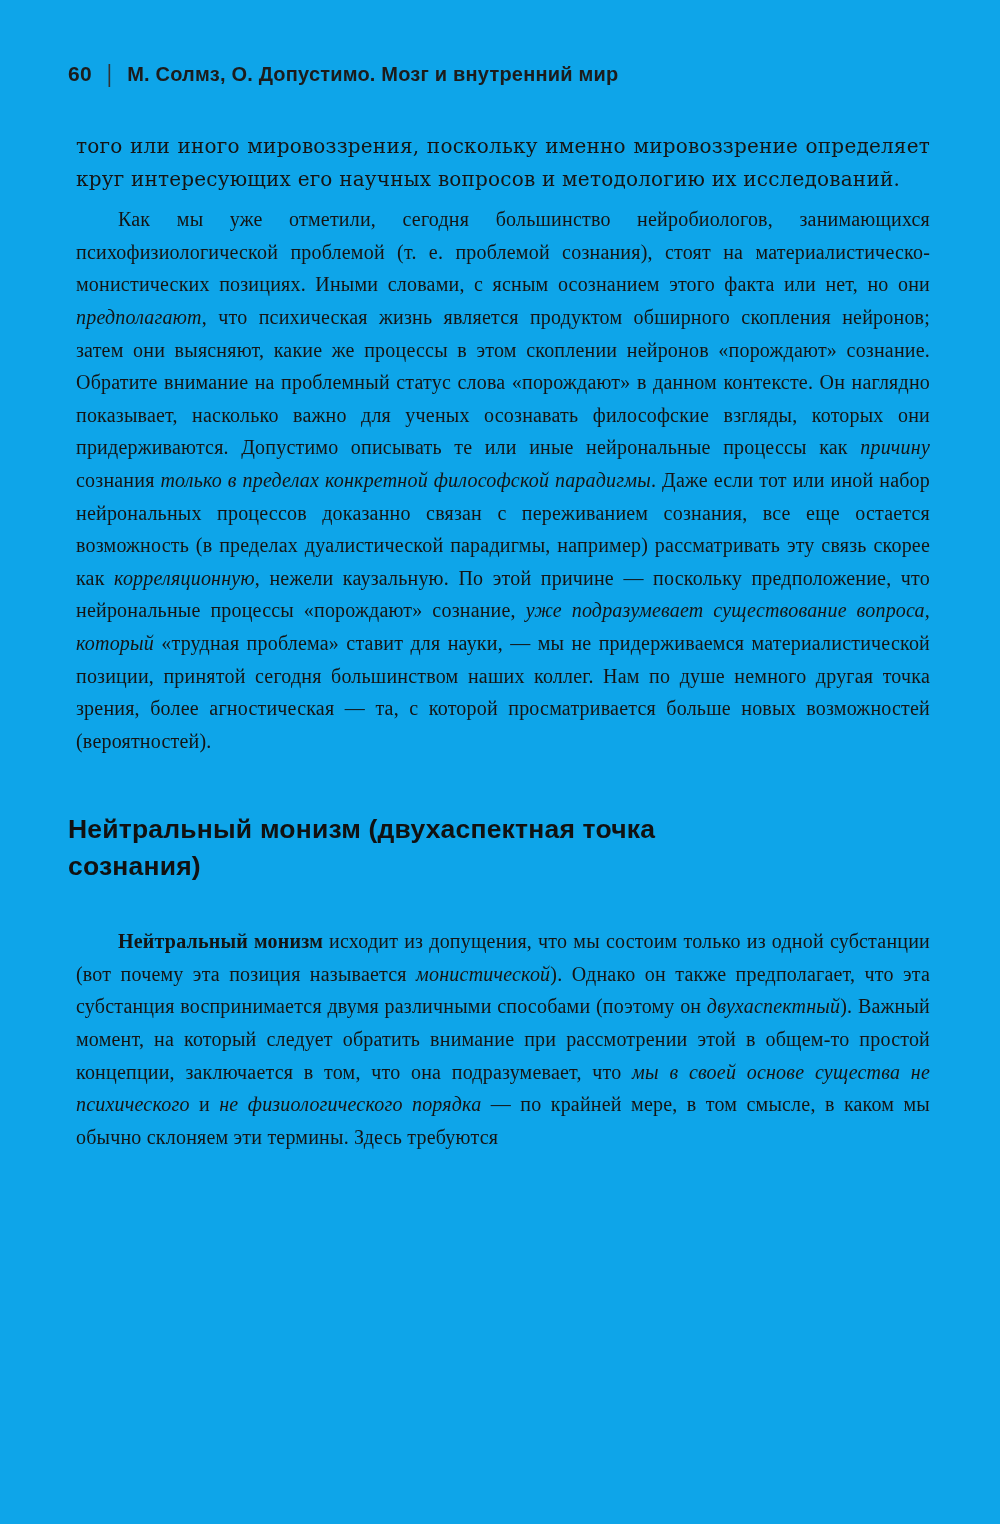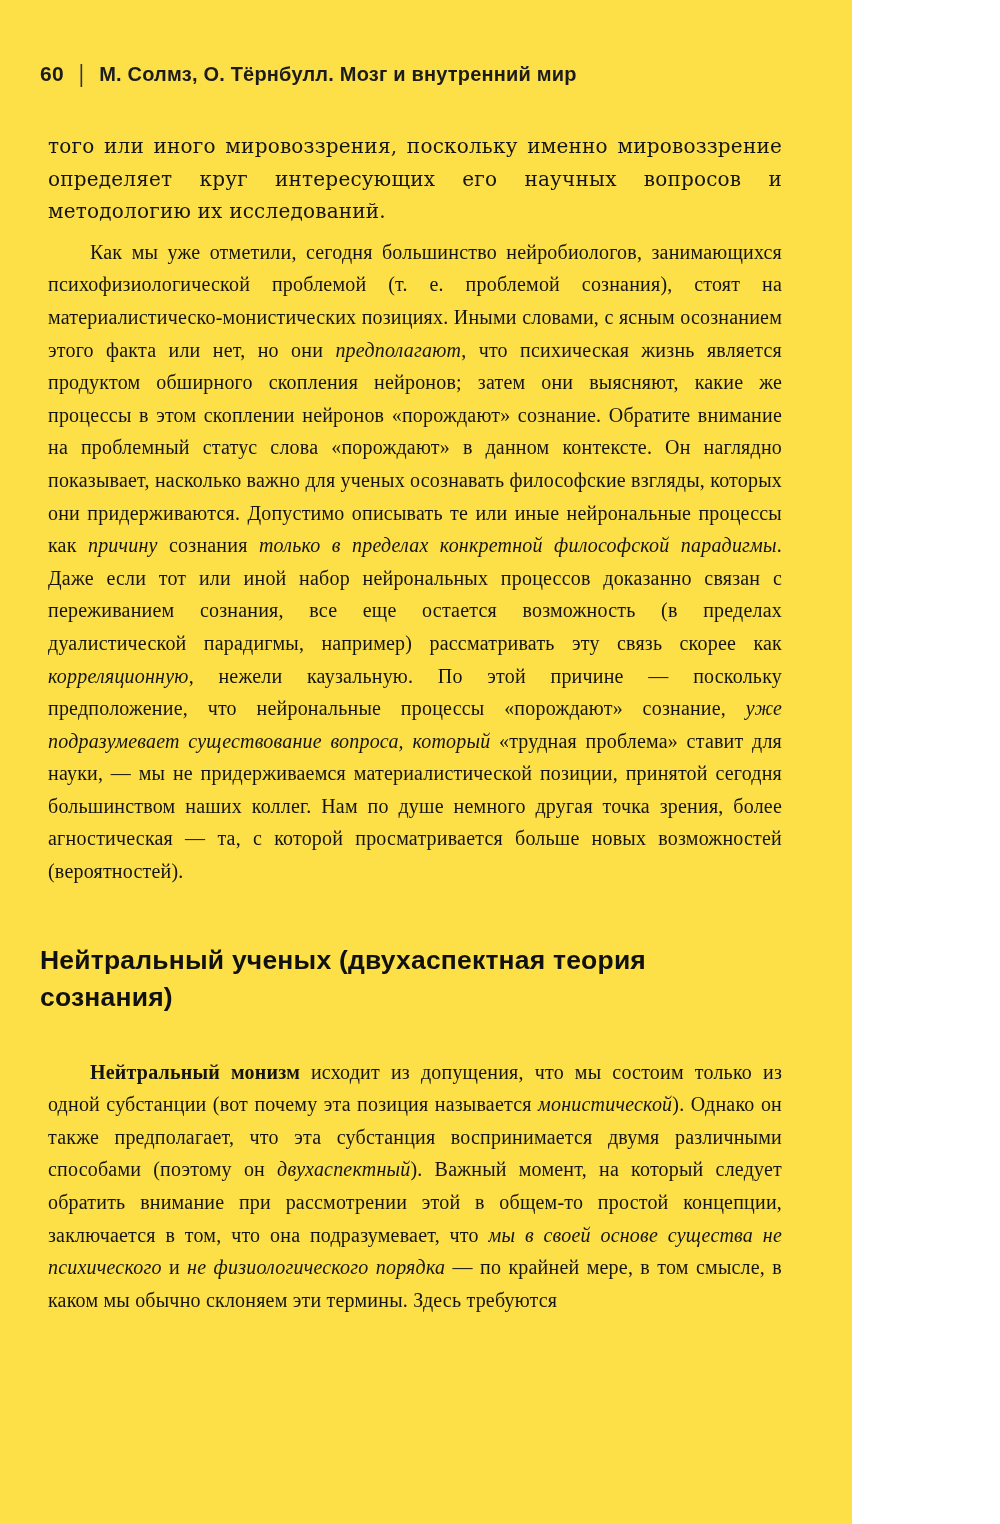--- a/index.html
+++ b/index.html
@@ -2,26 +2,26 @@
 <html lang="ru"><head>
 <meta charset="utf-8">
 <style>
   html, body {
     margin: 0;
     padding: 0;
     background: #ffffff;
   }
   .page {
     position: relative;
-    width: 852px;
+    width: 1000px;
     height: 1524px;
-    background: #fde047;
+    background: #0ea5e9;
     color: #111111;
     box-sizing: border-box;
-    padding: 62px 62px 40px 40px;
+    padding: 62px 62px 40px 68px;
     overflow: hidden;
   }
   
   .running-header {
     display: flex;
     align-items: baseline;
     font-family: "Liberation Sans", sans-serif;
     font-weight: 700;
     font-size: 20px;
     color: #1c1c1c;
@@ -70,23 +70,23 @@
   }
 </style>
 </head>
 <body>
 
 <div class="page">
 
   <header class="running-header">
     <span class="page-num">60</span>
     <span class="sep">|</span>
-    <span class="running-title">М. Солмз, О. Тёрнбулл. Мозг и внутренний мир</span>
+    <span class="running-title">М. Солмз, О. Допустимо. Мозг и внутренний мир</span>
   </header>
 
   <main class="text-block" id="content">
       <p class="para"><span class="run normal">того или иного мировоззрения, поскольку именно мировоззрение определяет круг интересующих его научных вопросов и методологию их исследований.</span></p>
       <p class="para indent"><span class="run normal">Как мы уже отметили, сегодня большинство нейробиологов, занимающихся психофизиологической проблемой (т. е. проблемой сознания), стоят на материалистическо-монистических позициях. Иными словами, с ясным осознанием этого факта или нет, но они </span><span class="run italic">предполагают</span><span class="run normal">, что психическая жизнь является продуктом обширного скопления нейронов; затем они выясняют, какие же процессы в этом скоплении нейронов «порождают» сознание. Обратите внимание на проблемный статус слова «порождают» в данном контексте. Он наглядно показывает, насколько важно для ученых осознавать философские взгляды, которых они придерживаются. Допустимо описывать те или иные нейрональные процессы как </span><span class="run italic">причину</span><span class="run normal"> сознания </span><span class="run italic">только в пределах конкретной философской парадигмы</span><span class="run normal">. Даже если тот или иной набор нейрональных процессов доказанно связан с переживанием сознания, все еще остается возможность (в пределах дуалистической парадигмы, например) рассматривать эту связь скорее как </span><span class="run italic">корреляционную</span><span class="run normal">, нежели каузальную. По этой причине — поскольку предположение, что нейрональные процессы «порождают» сознание, </span><span class="run italic">уже подразумевает существование вопроса, который</span><span class="run normal"> «трудная проблема» ставит для науки, — мы не придерживаемся материалистической позиции, принятой сегодня большинством наших коллег. Нам по душе немного другая точка зрения, более агностическая — та, с которой просматривается больше новых возможностей (вероятностей).</span></p>
-      <h2 class="section-heading">Нейтральный ученых (двухаспектная теория сознания)</h2>
+      <h2 class="section-heading">Нейтральный монизм (двухаспектная точка сознания)</h2>
       <p class="para indent"><span class="run bold">Нейтральный монизм</span><span class="run normal"> исходит из допущения, что мы состоим только из одной субстанции (вот почему эта позиция называется </span><span class="run italic">монистической</span><span class="run normal">). Однако он также предполагает, что эта субстанция воспринимается двумя различными способами (поэтому он </span><span class="run italic">двухаспектный</span><span class="run normal">). Важный момент, на который следует обратить внимание при рассмотрении этой в общем-то простой концепции, заключается в том, что она подразумевает, что </span><span class="run italic">мы в своей основе существа не психического</span><span class="run normal"> и </span><span class="run italic">не физиологического порядка</span><span class="run normal"> — по крайней мере, в том смысле, в каком мы обычно склоняем эти термины. Здесь требуются</span></p>
     </main>
 
 </div>
 
 </body></html>

